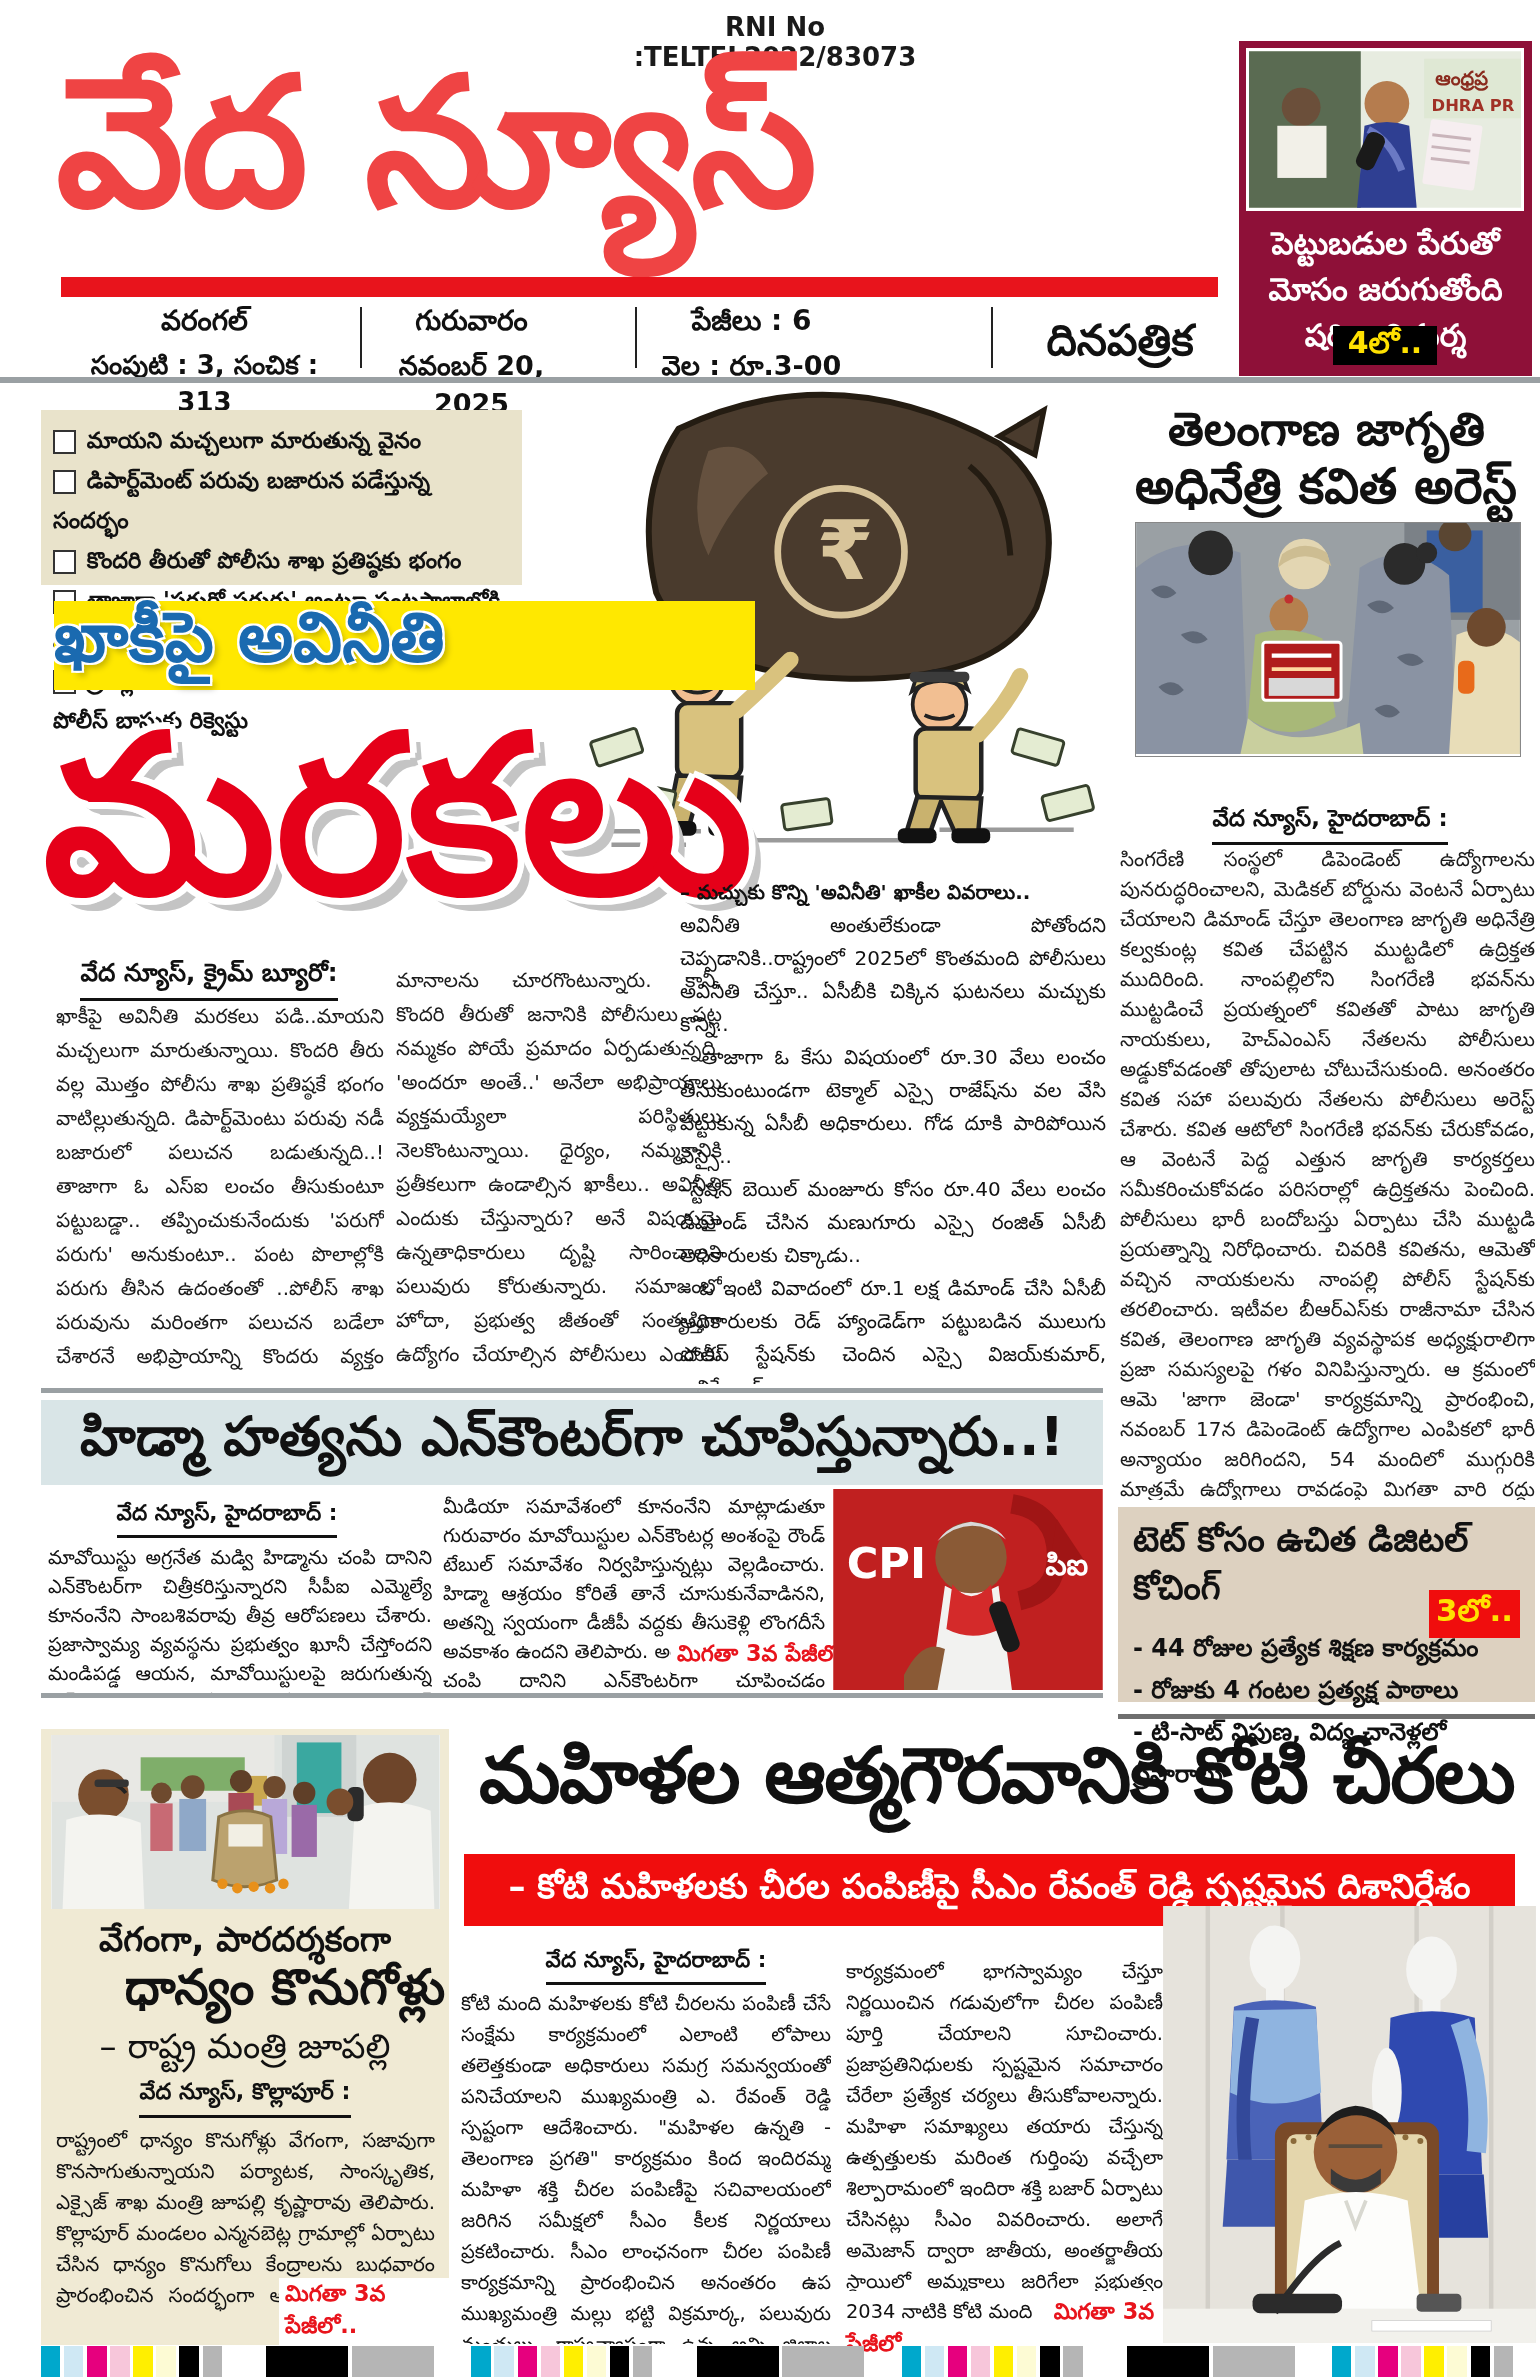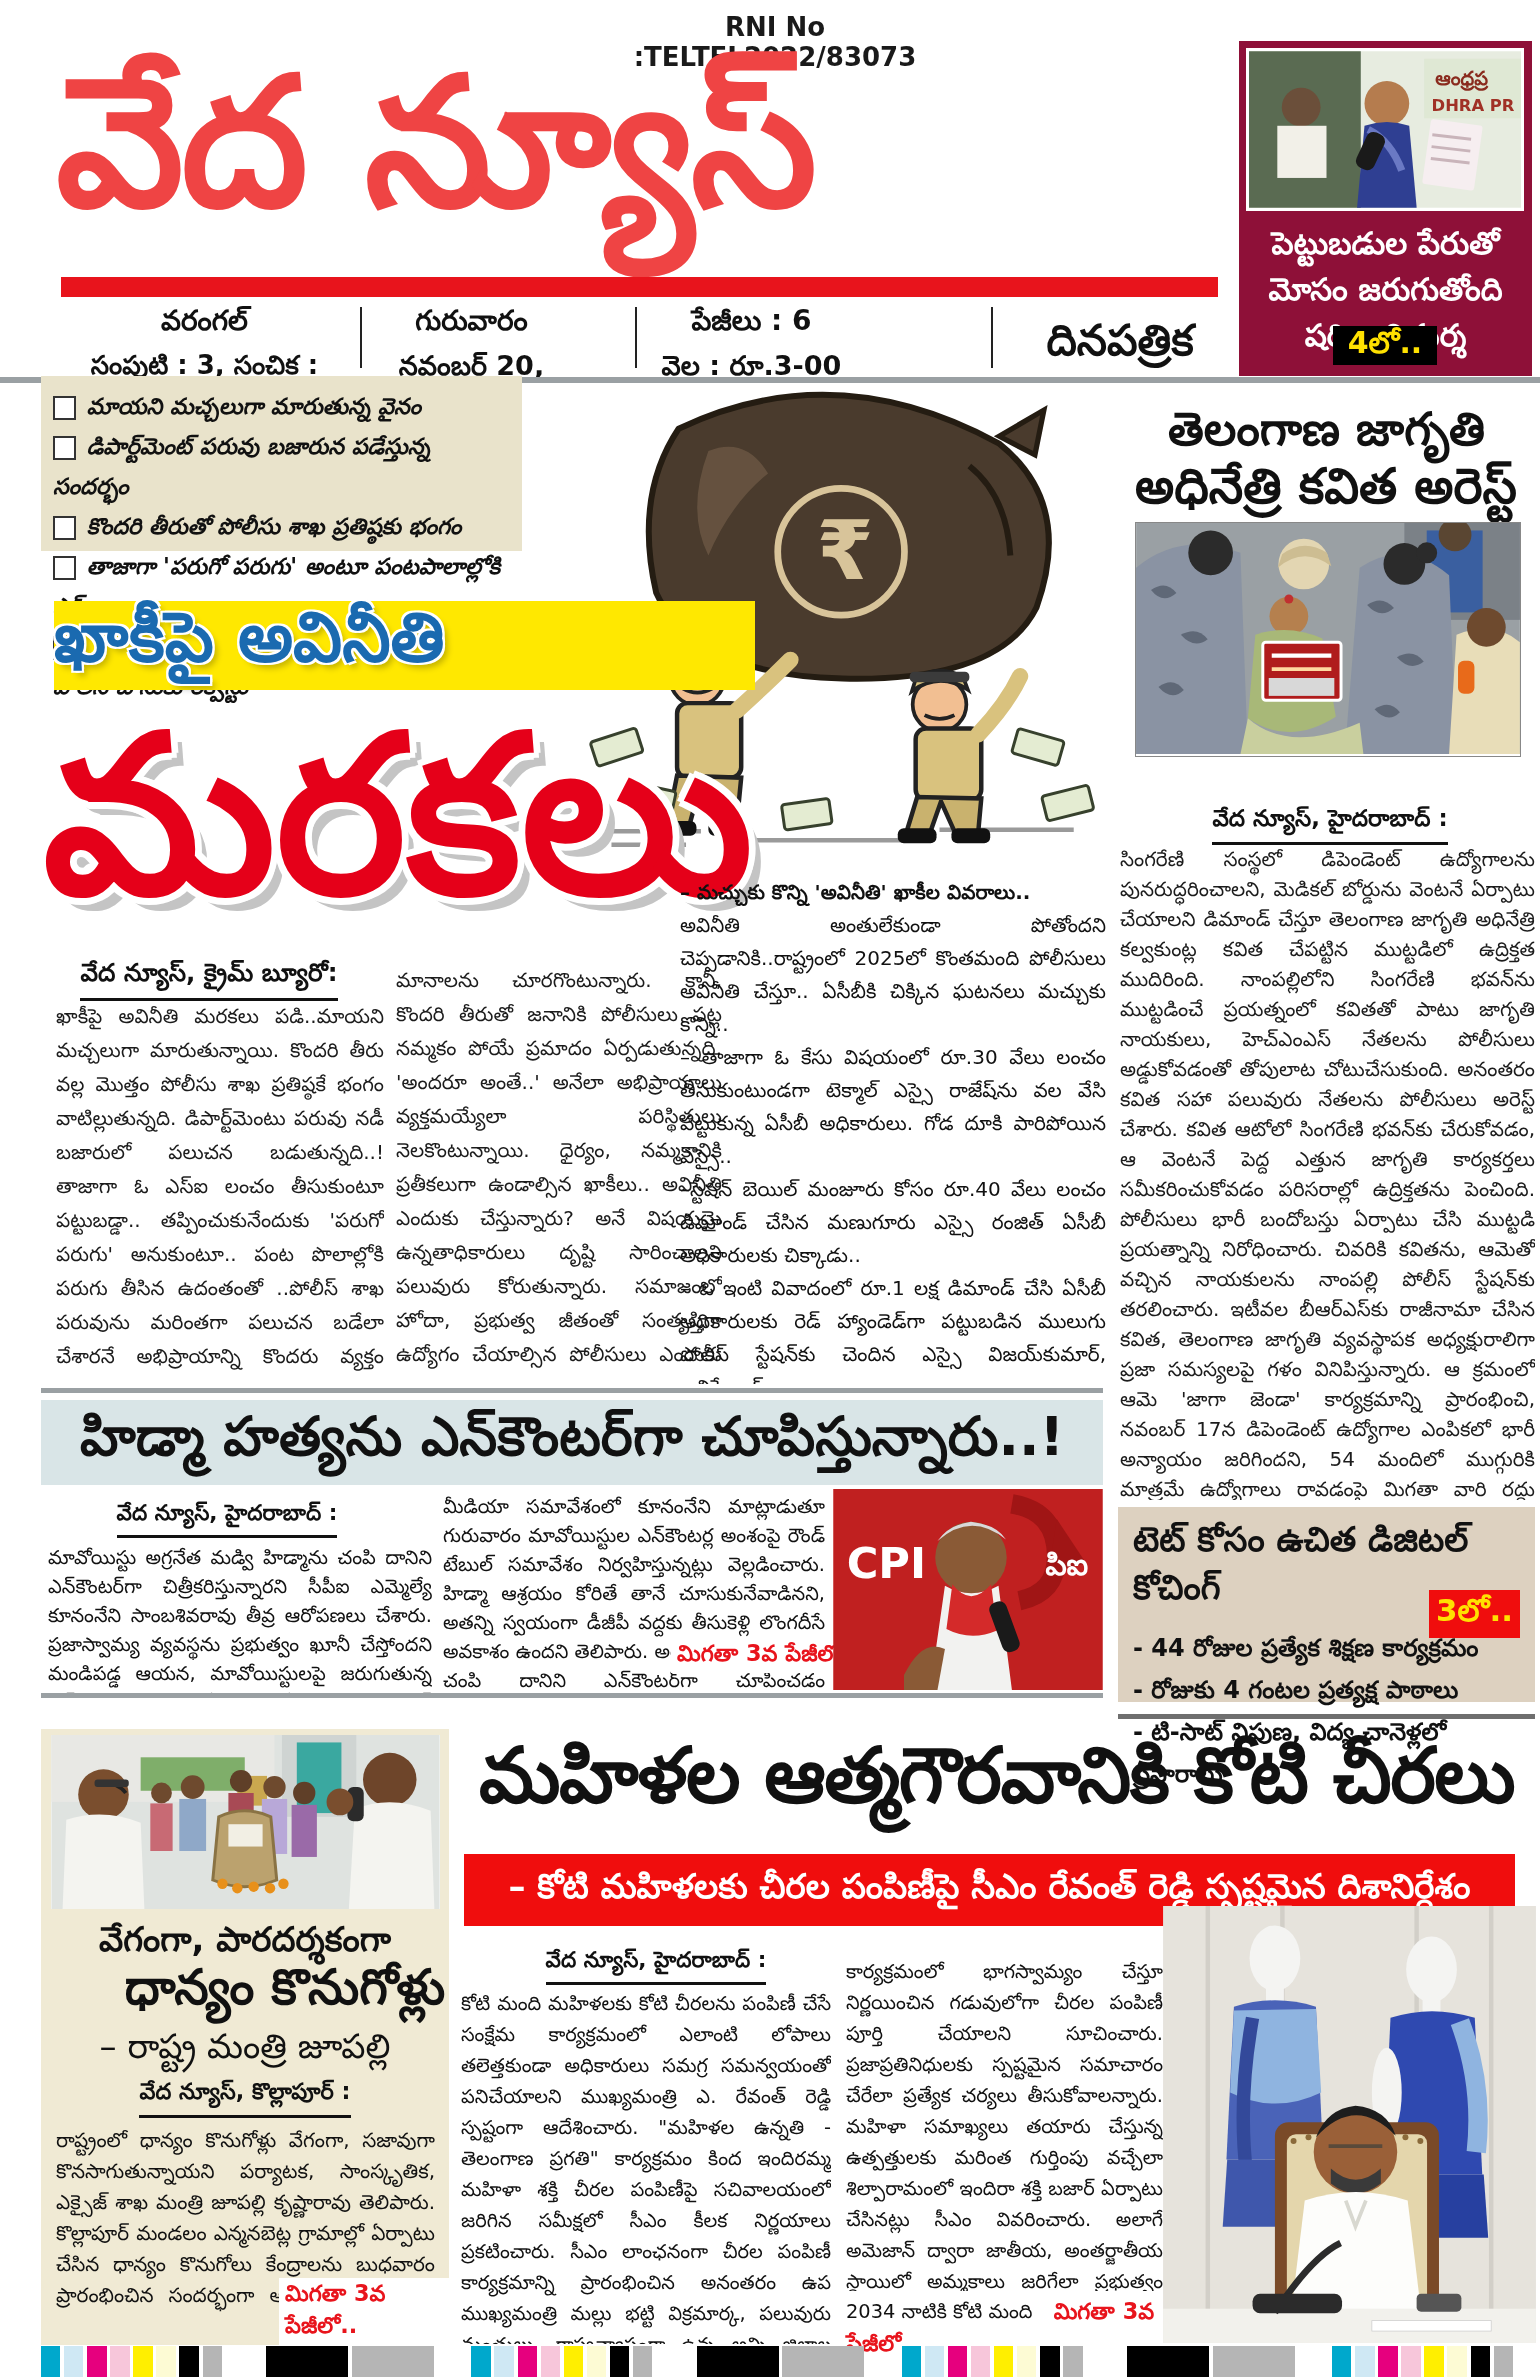--- a/index.html
+++ b/index.html
@@ -89,21 +89,21 @@
     <div class="ctr promo-txt abs" style="left:7.5px;top:179px;width:278px;">
       <div>పెట్టుబడుల పేరుతో</div>
       <div>మోసం జరుగుతోంది</div>
       <div>షర్మిల విమర్శ</div>
     </div>
     <div class="abs badge-black" style="left:94px;top:285px;width:104px;height:39px;">4లో..</div>
   </div>
 
   <div class="abs hrule" style="left:0;top:377px;width:1541px;height:6px;"></div>
 
-  <div class="abs beige" style="left:41px;top:376px;width:481px;height:175px;padding:10.4px 12px;box-sizing:border-box;font-style:italic;">
+  <div class="abs beige" style="left:41px;top:410px;width:481px;height:175px;padding:10.4px 12px;box-sizing:border-box;">
     <div class="bullet-line"><span class="chk"></span><span>మాయని మచ్చలుగా మారుతున్న వైనం</span></div>
     <div class="bullet-line"><span class="chk"></span><span>డిపార్ట్‌మెంట్ పరువు బజారున పడేస్తున్న సందర్భం</span></div>
     <div class="bullet-line"><span class="chk"></span><span>కొందరి తీరుతో పోలీసు శాఖ ప్రతిష్ఠకు భంగం</span></div>
     <div class="bullet-line"><span class="chk"></span><span>తాజాగా 'పరుగో పరుగు' అంటూ పంటపాలాల్లోకి ఎస్ఐ</span></div>
     <div class="bullet-line"><span class="chk"></span><span>ప్రజల్లో పోలీసులు పలుచనకుండా చూడాలని పోలీస్ బాసుకు రిక్వెస్టు</span></div>
   </div>
 
   <div class="abs" style="left:522px;top:384px;width:589px;height:466px;">
     <svg width="589" height="466" viewBox="0 0 790 625">
       <rect width="790" height="625" fill="#ffffff"></rect>

